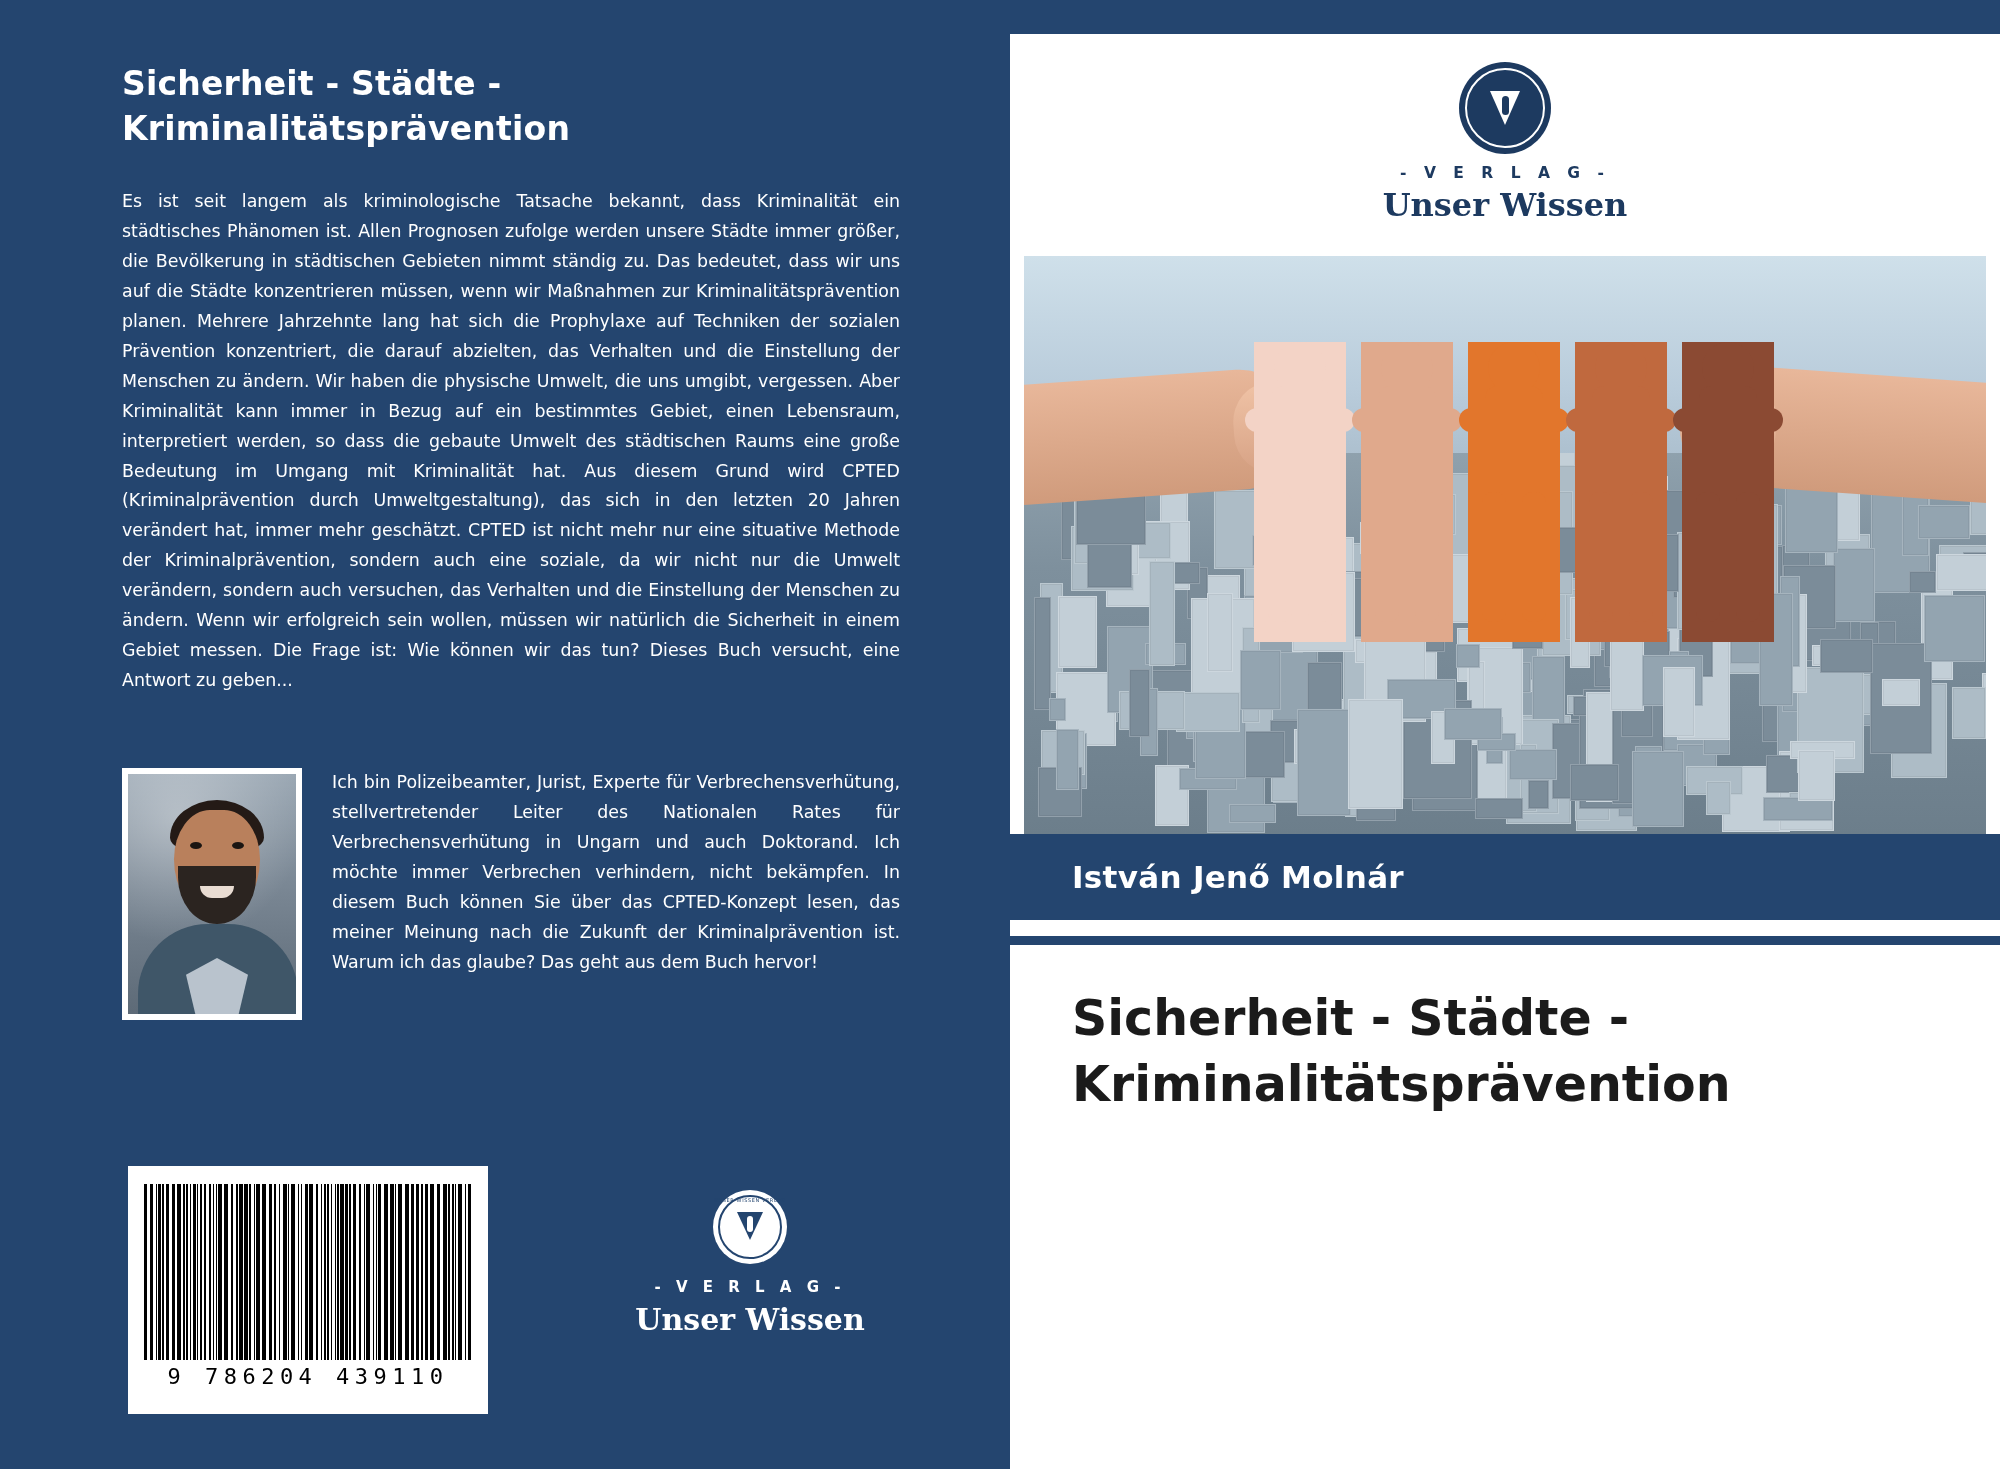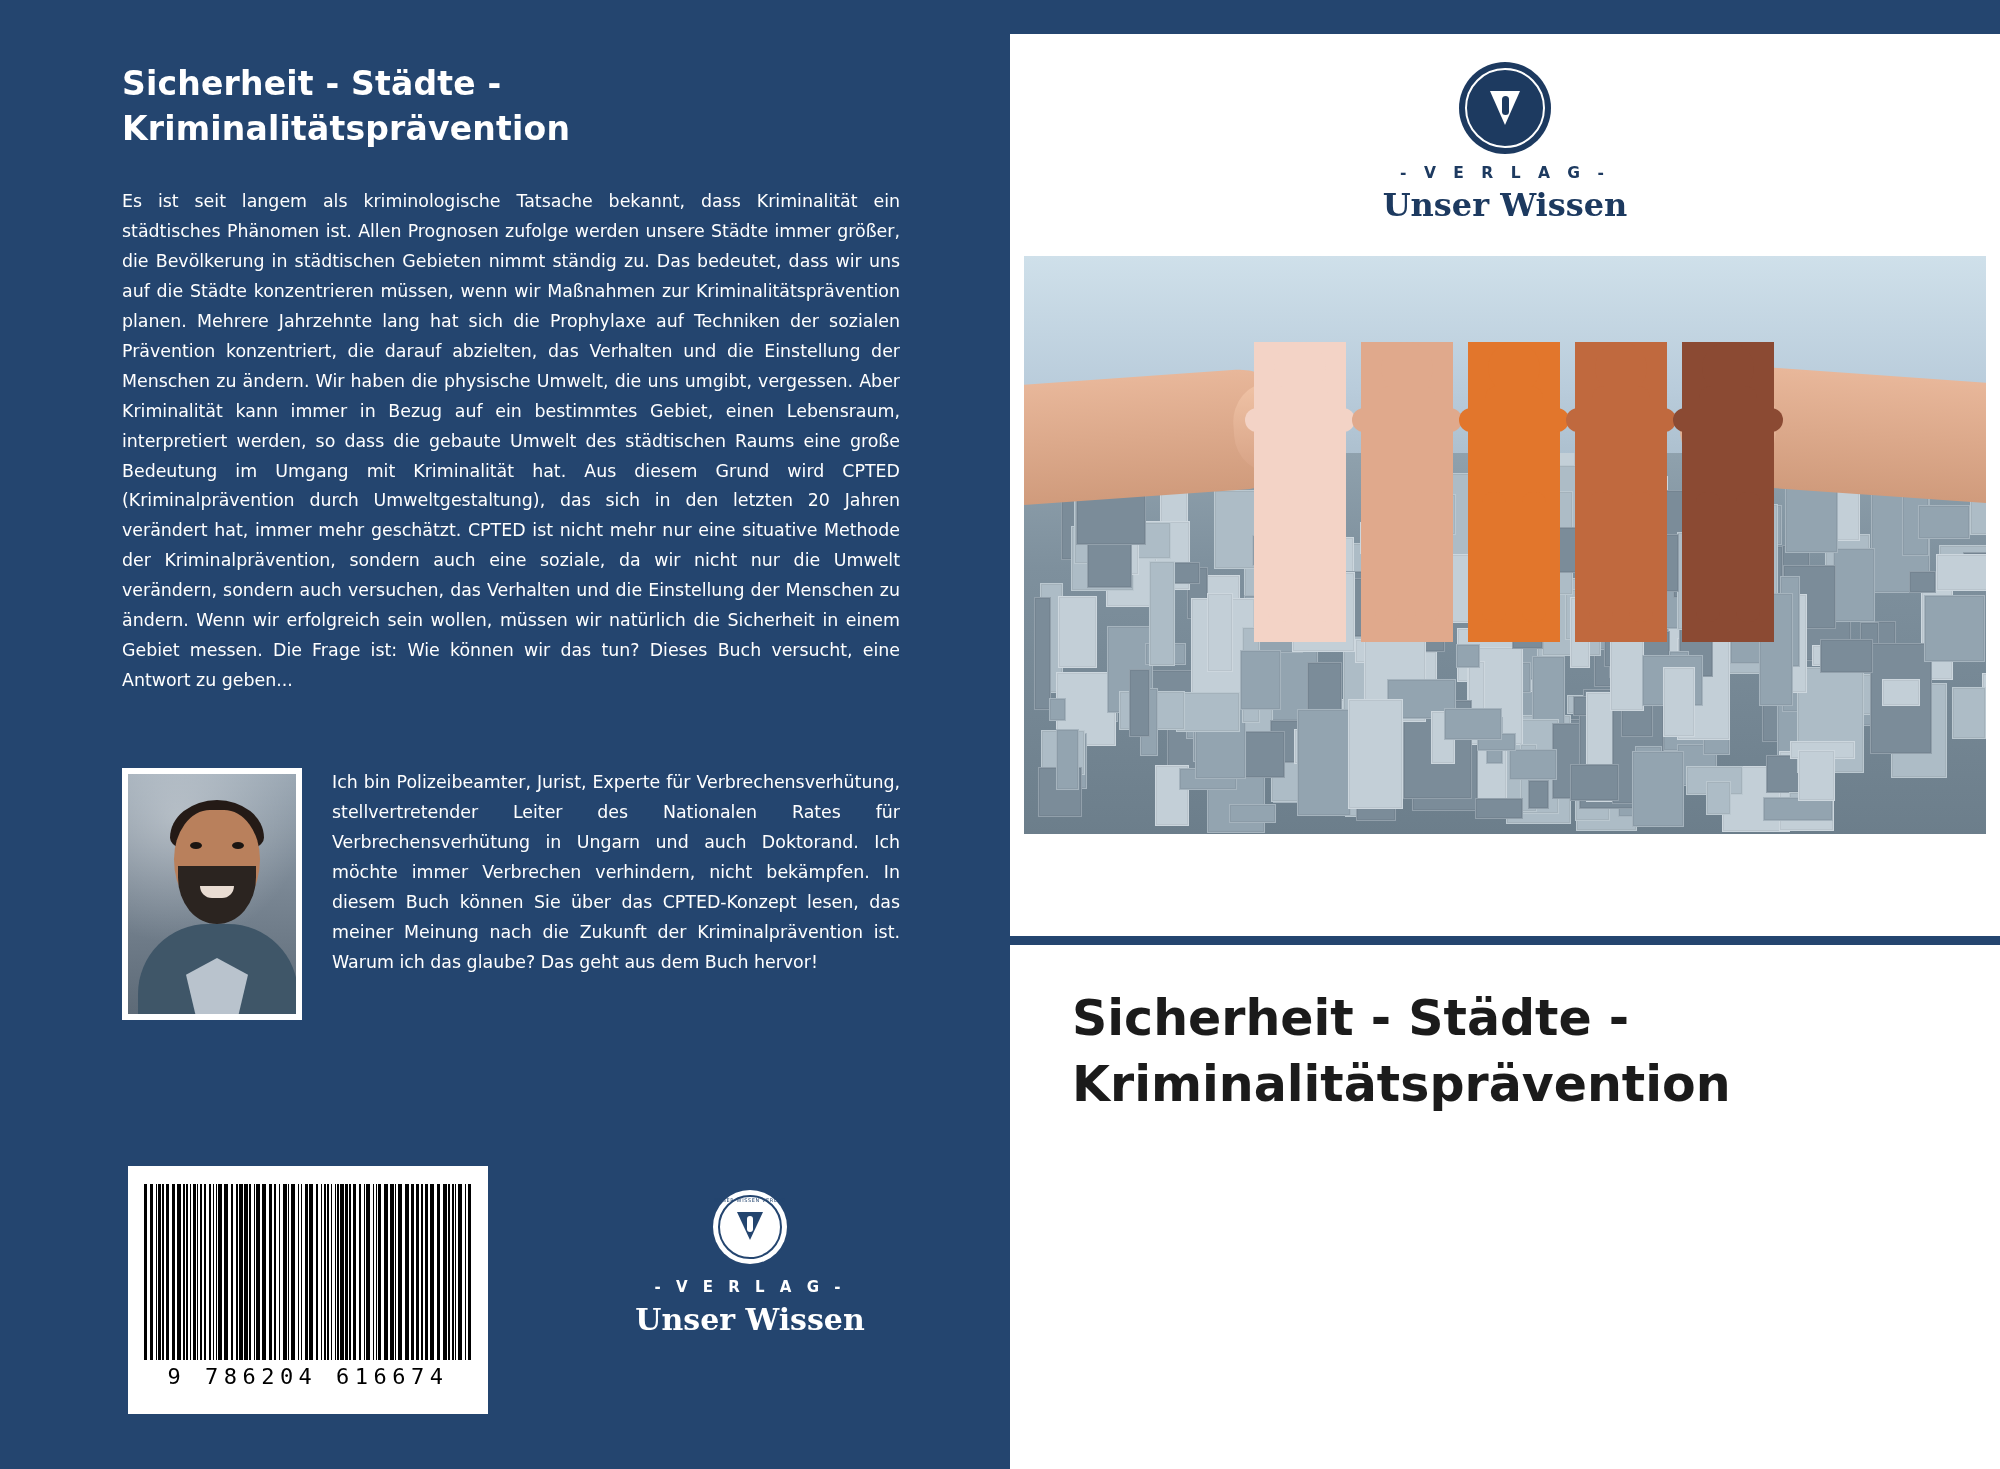--- a/index.html
+++ b/index.html
@@ -636,21 +636,21 @@
           <i style="width: 1px; background: transparent;"></i>
           <i style="width: 1px;"></i>
           <i style="width: 2px; background: transparent;"></i>
           <i style="width: 4px;"></i>
           <i style="width: 3px; background: transparent;"></i>
           <i style="width: 1px;"></i>
           <i style="width: 2px; background: transparent;"></i>
           <i style="width: 3px;"></i>
           <i style="width: 1px; background: transparent;"></i>
         </div>
-      <div class="barcode-digits">9 786204 616674</div>
+      <div class="barcode-digits">9 786204 439110</div>
     </div>
 
     <div class="pub-bottom">
       <div class="pub-mark">
         <div class="ring"></div>
         <div class="micro">UNSER WISSEN VERLAG</div>
         <div class="nib"></div>
       </div>
       <div class="pub-verlag">- V E R L A G -</div>
       <div class="pub-name">Unser Wissen</div>
@@ -969,19 +969,22 @@
           <div class="doll" style="background: rgb(139, 74, 51);">
             <div class="head" style="background: rgb(139, 74, 51);"></div>
             <div class="arms" style="background: rgb(139, 74, 51);"></div>
             <div class="torso" style="background: rgb(139, 74, 51);"></div>
             <div class="leg-l" style="background: rgb(139, 74, 51);"></div>
             <div class="leg-r" style="background: rgb(139, 74, 51);"></div>
           </div>
         </div>
     </div>
 
+    <div class="front-author">
+      <span>István Jenő Molnár</span>
+    </div>
 
     <div class="front-divider"></div>
 
     <div class="front-title">Sicherheit - Städte - Kriminalitätsprävention</div>
   </div>
 
 </div>
 
 </body></html>

